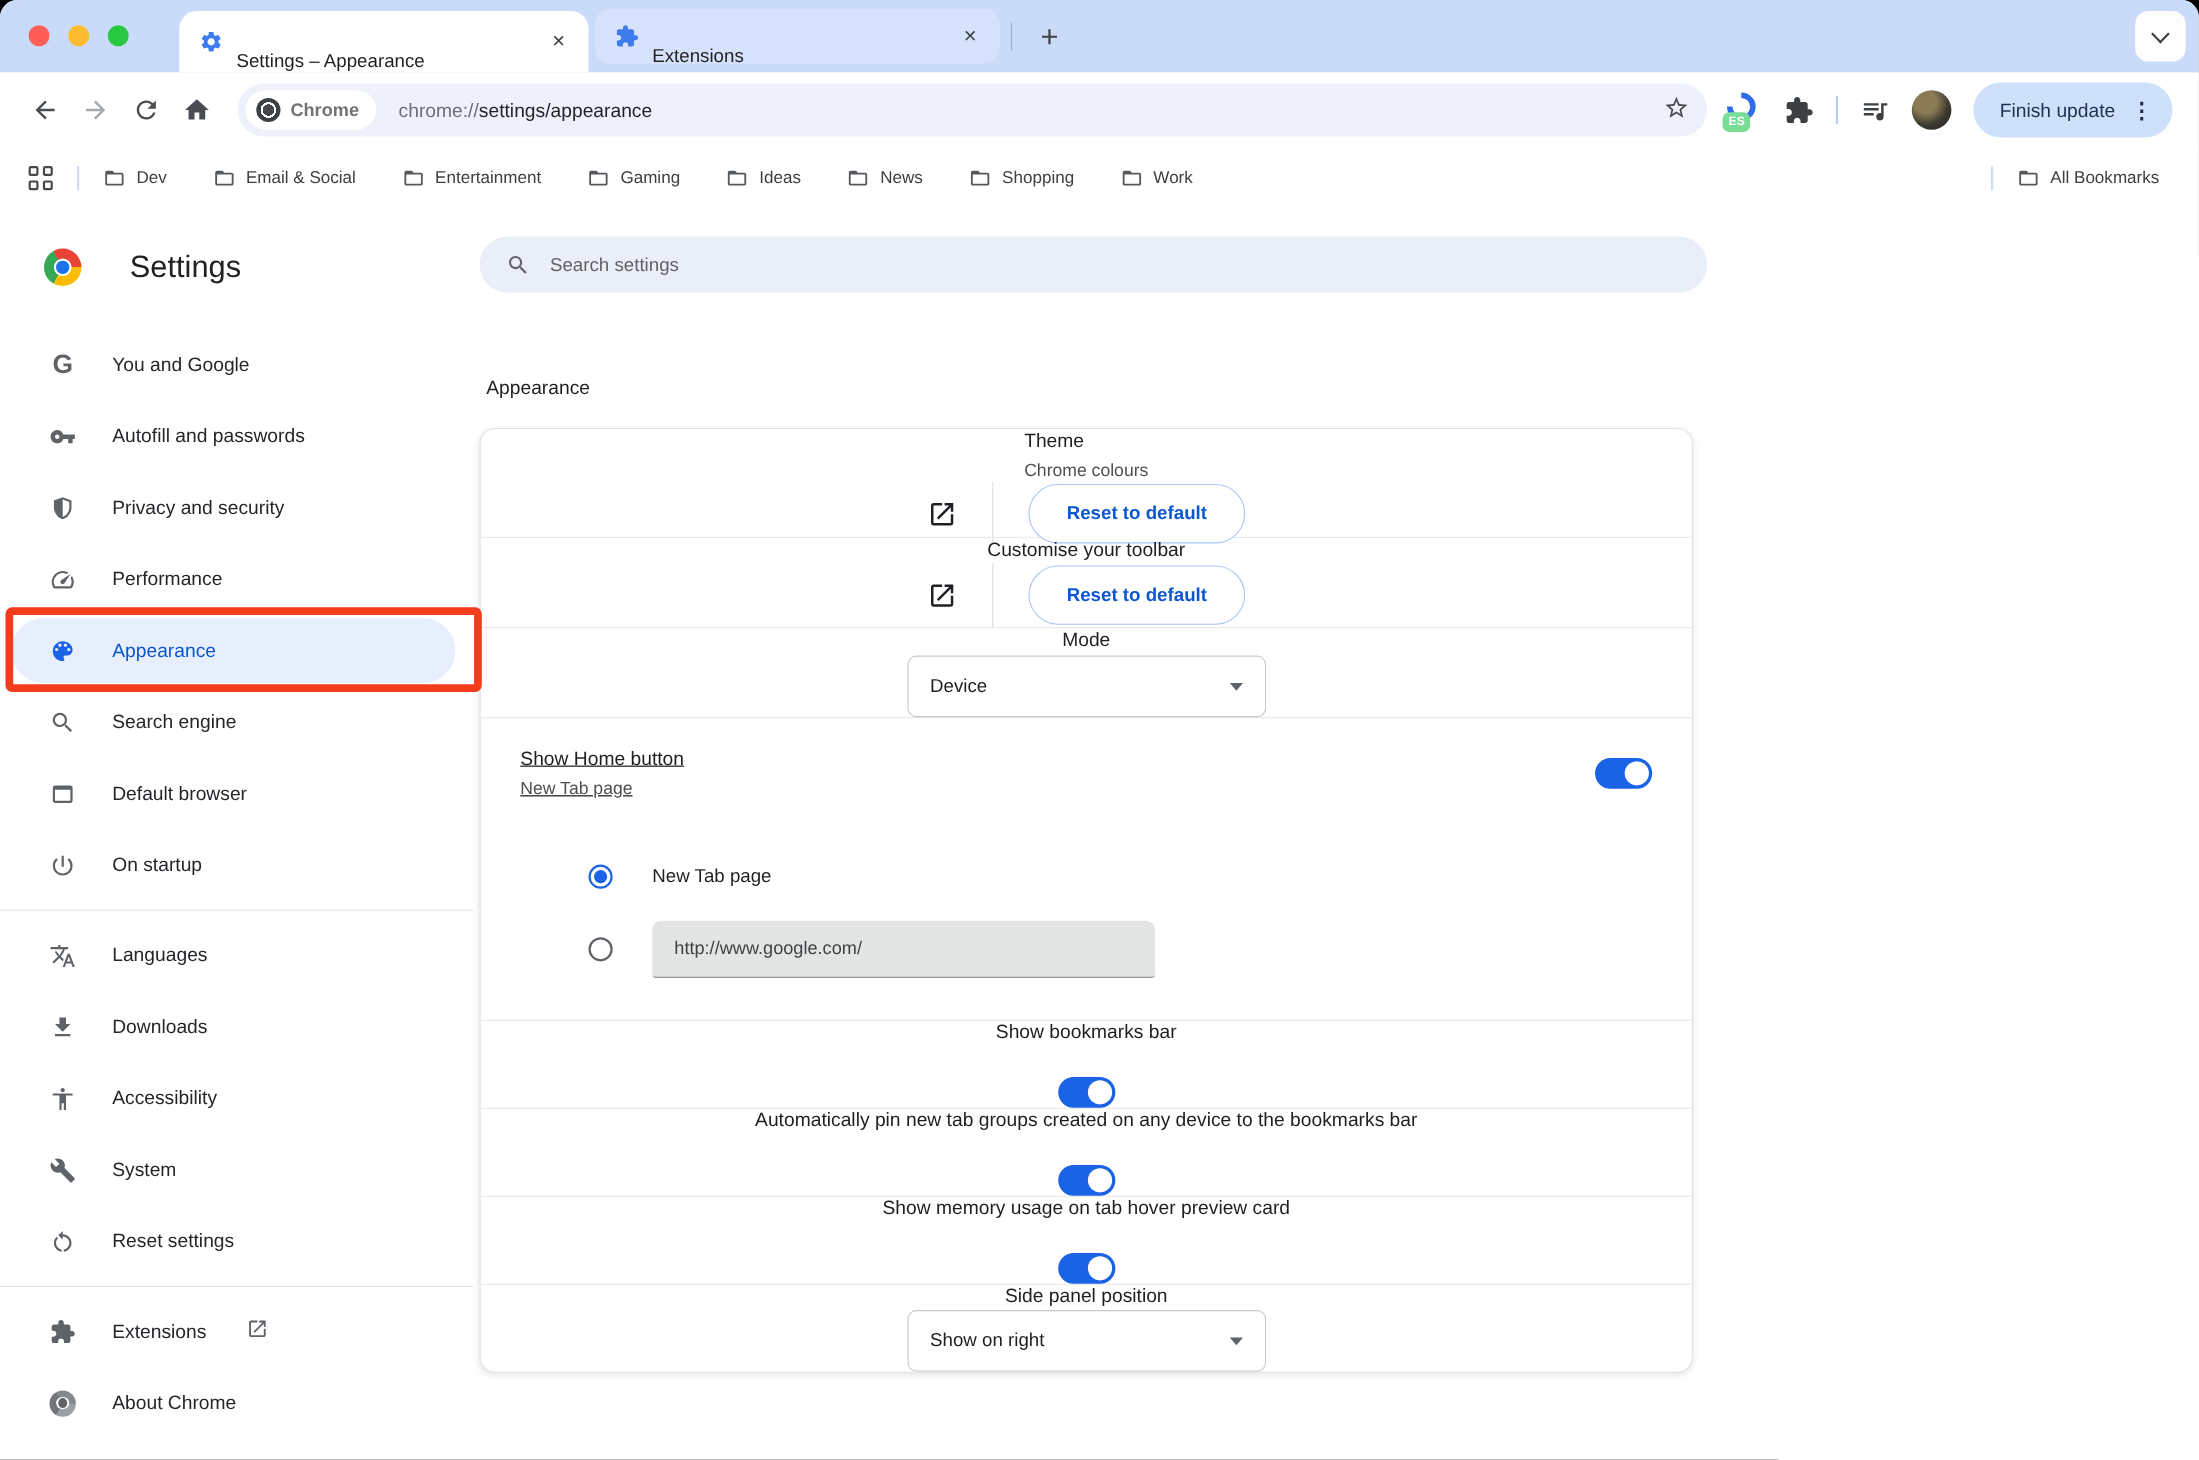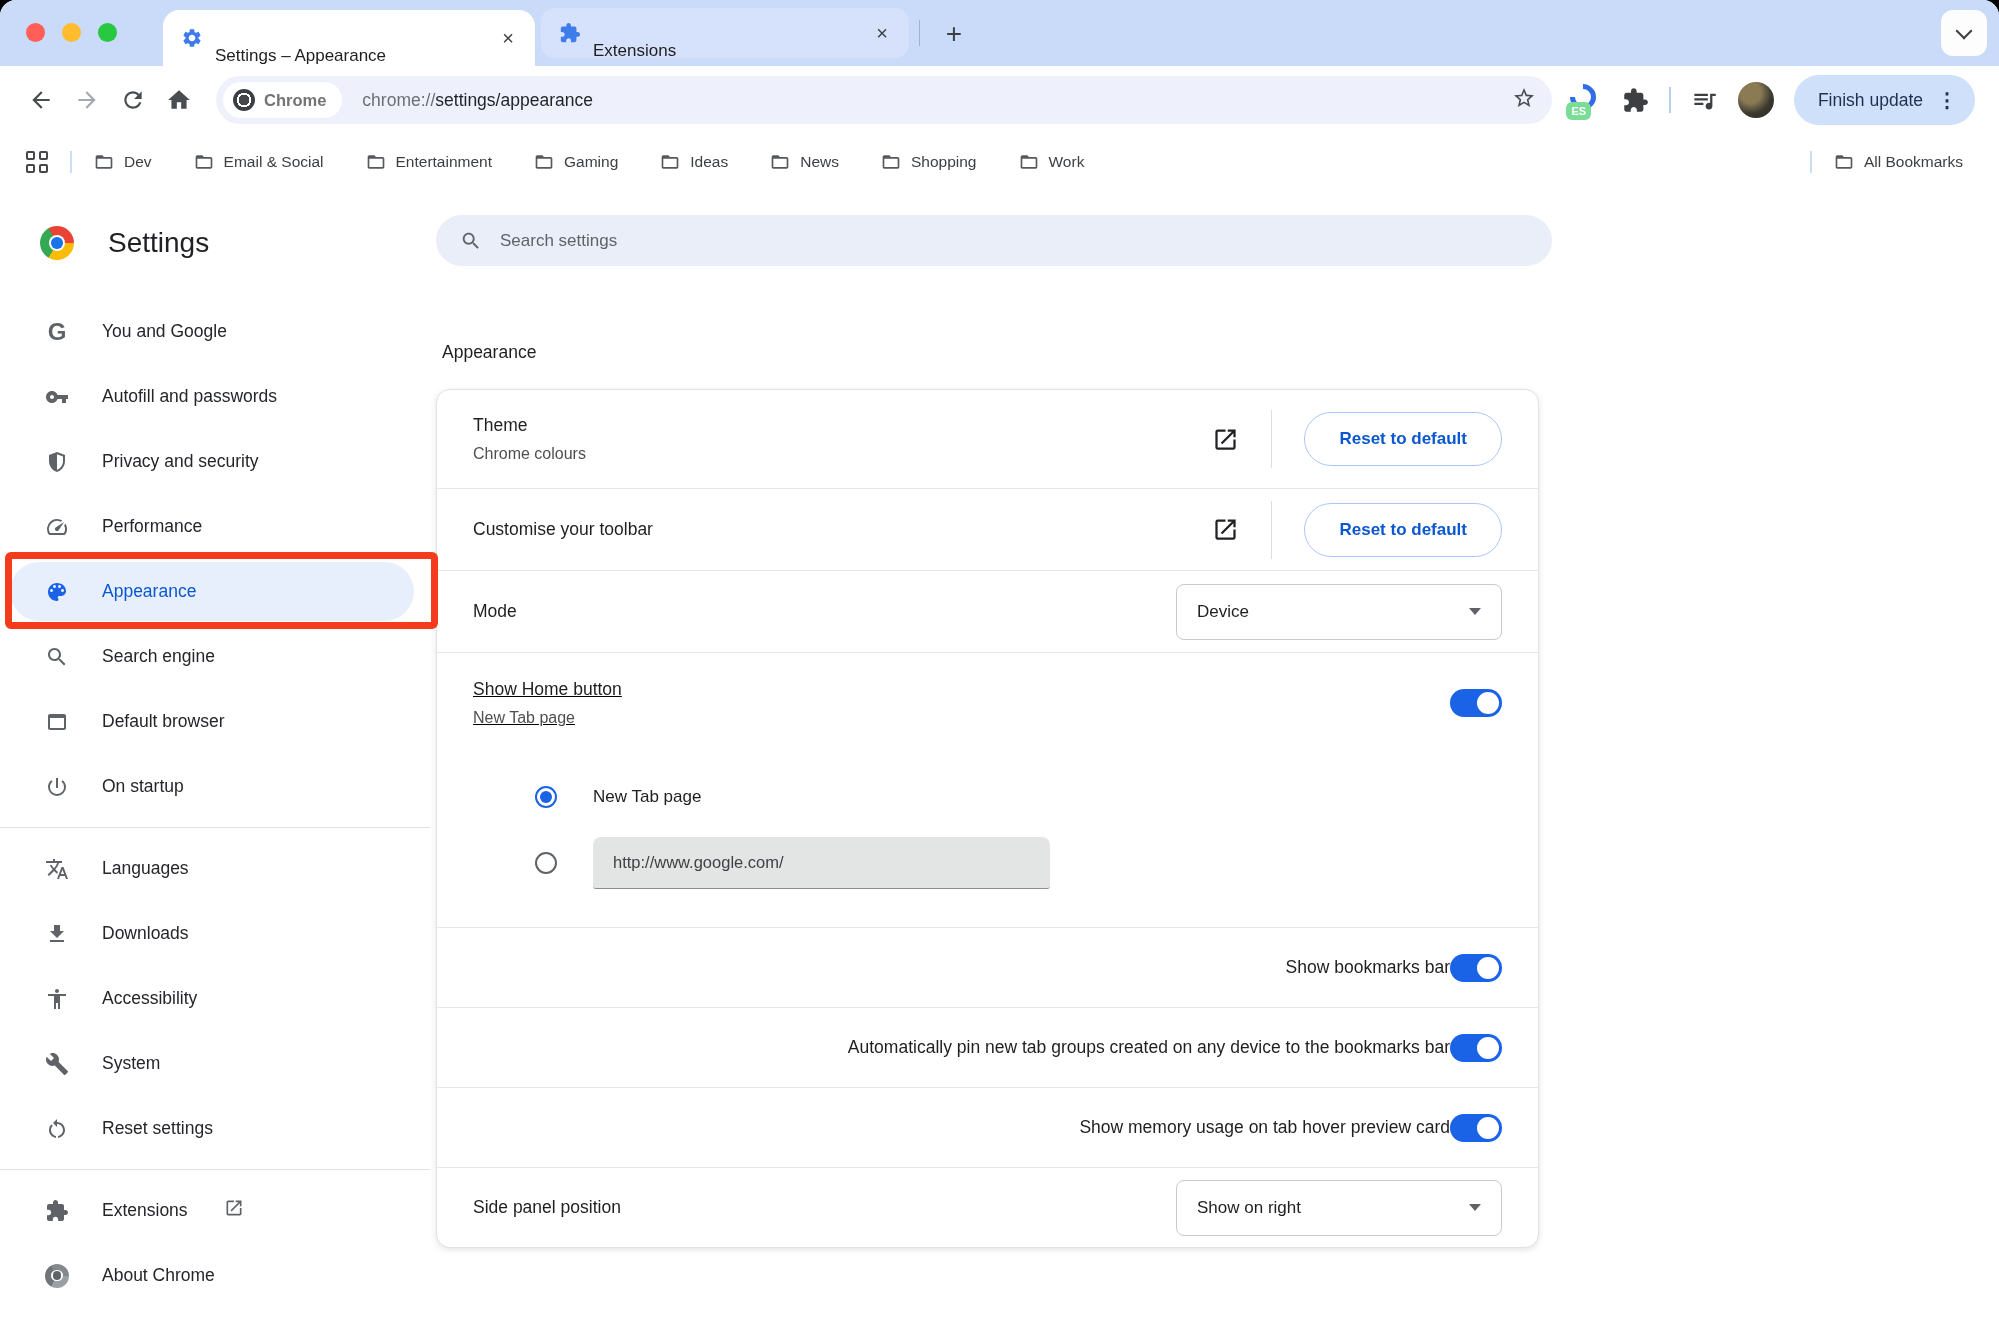--- a/index.html
+++ b/index.html
@@ -51,21 +51,21 @@
   .gridicon{display:grid;grid-template-columns:9px 9px;grid-gap:4px;margin-right:22px;cursor:pointer;}
   .gridicon b{width:9px;height:9px;border:2px solid #45474a;border-radius:2px;}
   .bm-sep{width:2px;height:22px;background:#cdddf6;margin-right:22px;}
   .bmitem{display:flex;align-items:center;gap:10px;margin-right:42px;cursor:pointer;white-space:nowrap;}
   .bmitem svg{width:20px;height:20px;fill:#55585c;}
   .bm-spacer{flex:1;}
 
   
   .content{display:flex;height:1137px;background:#fff;}
   .sidebar{width:430px;flex:0 0 auto;padding-top:25px;}
-  .brand{display:flex;align-items:center;gap:34px;padding-left:40px;height:56px;margin-bottom:28px;}
+  .brand{display:flex;align-items:center;gap:44px;padding-left:40px;height:56px;margin-bottom:28px;}
   .gl{width:34px;height:34px;border-radius:50%;position:relative;background:conic-gradient(from 90deg,#fbbc05 0 120deg,#34a853 120deg 240deg,#ea4335 240deg 360deg);}
   .gl i{position:absolute;inset:26%;background:#fff;border-radius:50%;}
   .gl em{position:absolute;inset:33%;background:#1a73e8;border-radius:50%;}
   .gl.gray{background:conic-gradient(from 90deg,#9aa0a6 0 120deg,#717579 120deg 240deg,#85898d 240deg 360deg);}
   .gl.gray em{background:#5f6368;}
   .brand-title{font-size:28px;color:#202124;}
   .navlist{position:relative;}
   .sitem{height:65px;display:flex;align-items:center;gap:32px;padding-left:44px;font-size:17.5px;color:#24262a;cursor:pointer;position:relative;}
   .sitem .sic{width:26px;display:flex;justify-content:center;}
   .sitem svg{width:24px;height:24px;fill:#5f6368;}
@@ -79,21 +79,21 @@
   .extlink-sm svg{width:20px;height:20px;fill:#5f6368;}
   .annot{position:absolute;left:5px;top:552px;width:433px;height:77px;border:7px solid #f43b1c;border-radius:6px;z-index:30;pointer-events:none;}
 
   .main{flex:1;padding:25px 30px 0 6px;}
   .searchbar{width:1116px;height:51px;background:#e9eef8;border-radius:26px;display:flex;align-items:center;padding:0 24px;gap:16px;}
   .searchbar svg{width:22px;height:22px;fill:#5f6368;}
   .searchbar input{border:0;outline:0;background:transparent;flex:1;font-size:17px;font-family:"Liberation Sans",sans-serif;color:#202124;}
   .searchbar input::placeholder{color:#5f6368;}
   .page-head{margin:76px 0 0 6px;font-size:17.5px;color:#1f1f1f;}
   .card{width:1103px;margin:26px 0 0 0;background:#fff;border:1px solid #e0e2e6;border-radius:14px;box-shadow:0 2px 6px rgba(60,64,67,.14);overflow:hidden;}
-  .crow{display:flex;align-items:center;padding:0 36px;}
+  .crow{display:flex;align-items:center;padding:0 36px;flex-direction:column;}
   .crow + .crow, .crow + .homeblock, .homeblock + .crow{border-top:1px solid #e7e8ea;}
   .rlabel{font-size:17.5px;color:#1f1f1f;}
   .rsub{font-size:16px;color:#504f4f;margin-top:9px;}
   .rgrow{flex:1;}
   .rowctl{display:flex;align-items:center;}
   .extbtn{cursor:pointer;display:flex;}
   .extbtn svg{width:27px;height:27px;fill:#202124;}
   .vdiv{width:1px;height:58px;background:#dcdee2;margin:0 32px;}
   .reset-btn{height:54px;padding:0 34px;background:#fff;border:1.5px solid #a9c7f9;border-radius:27px;color:#0b57d0;font-size:17px;font-weight:bold;font-family:"Liberation Sans",sans-serif;cursor:pointer;}
   .selectbox{width:326px;height:56px;border:1px solid #c6c9cd;border-radius:8px;background:#fff;display:flex;align-items:center;justify-content:space-between;padding:0 20px;font-size:17px;color:#1f1f1f;cursor:pointer;}

